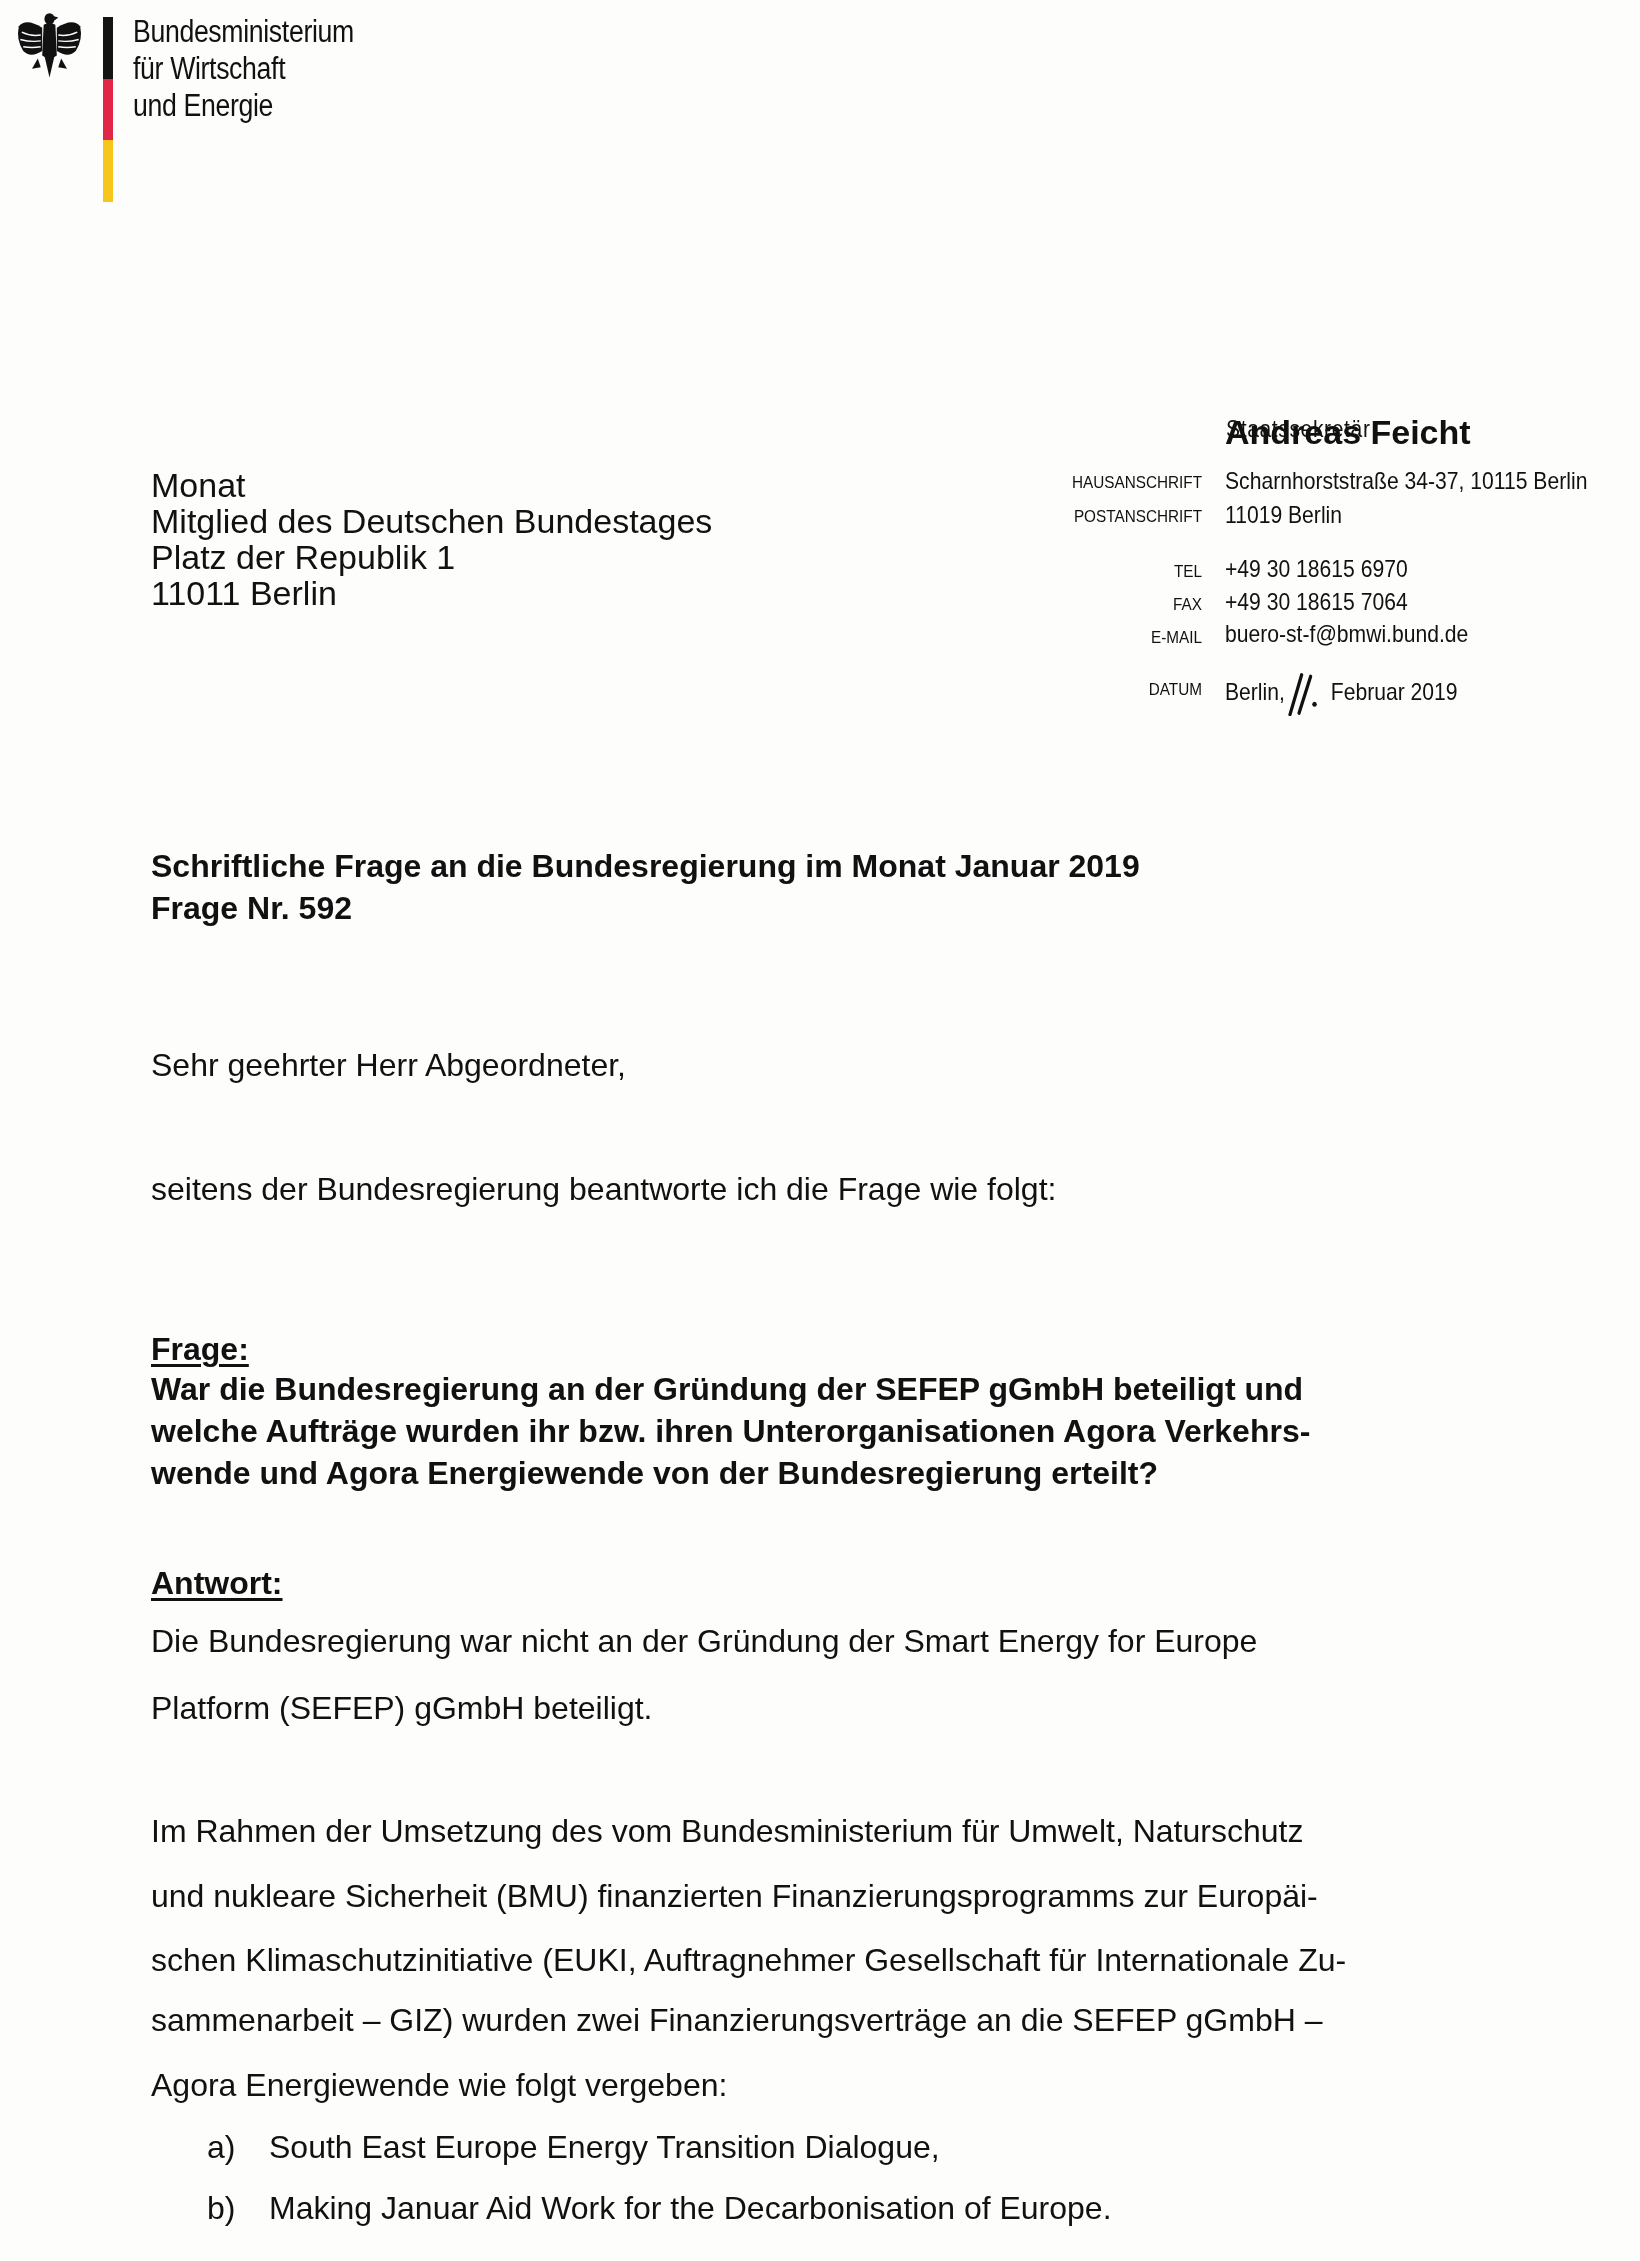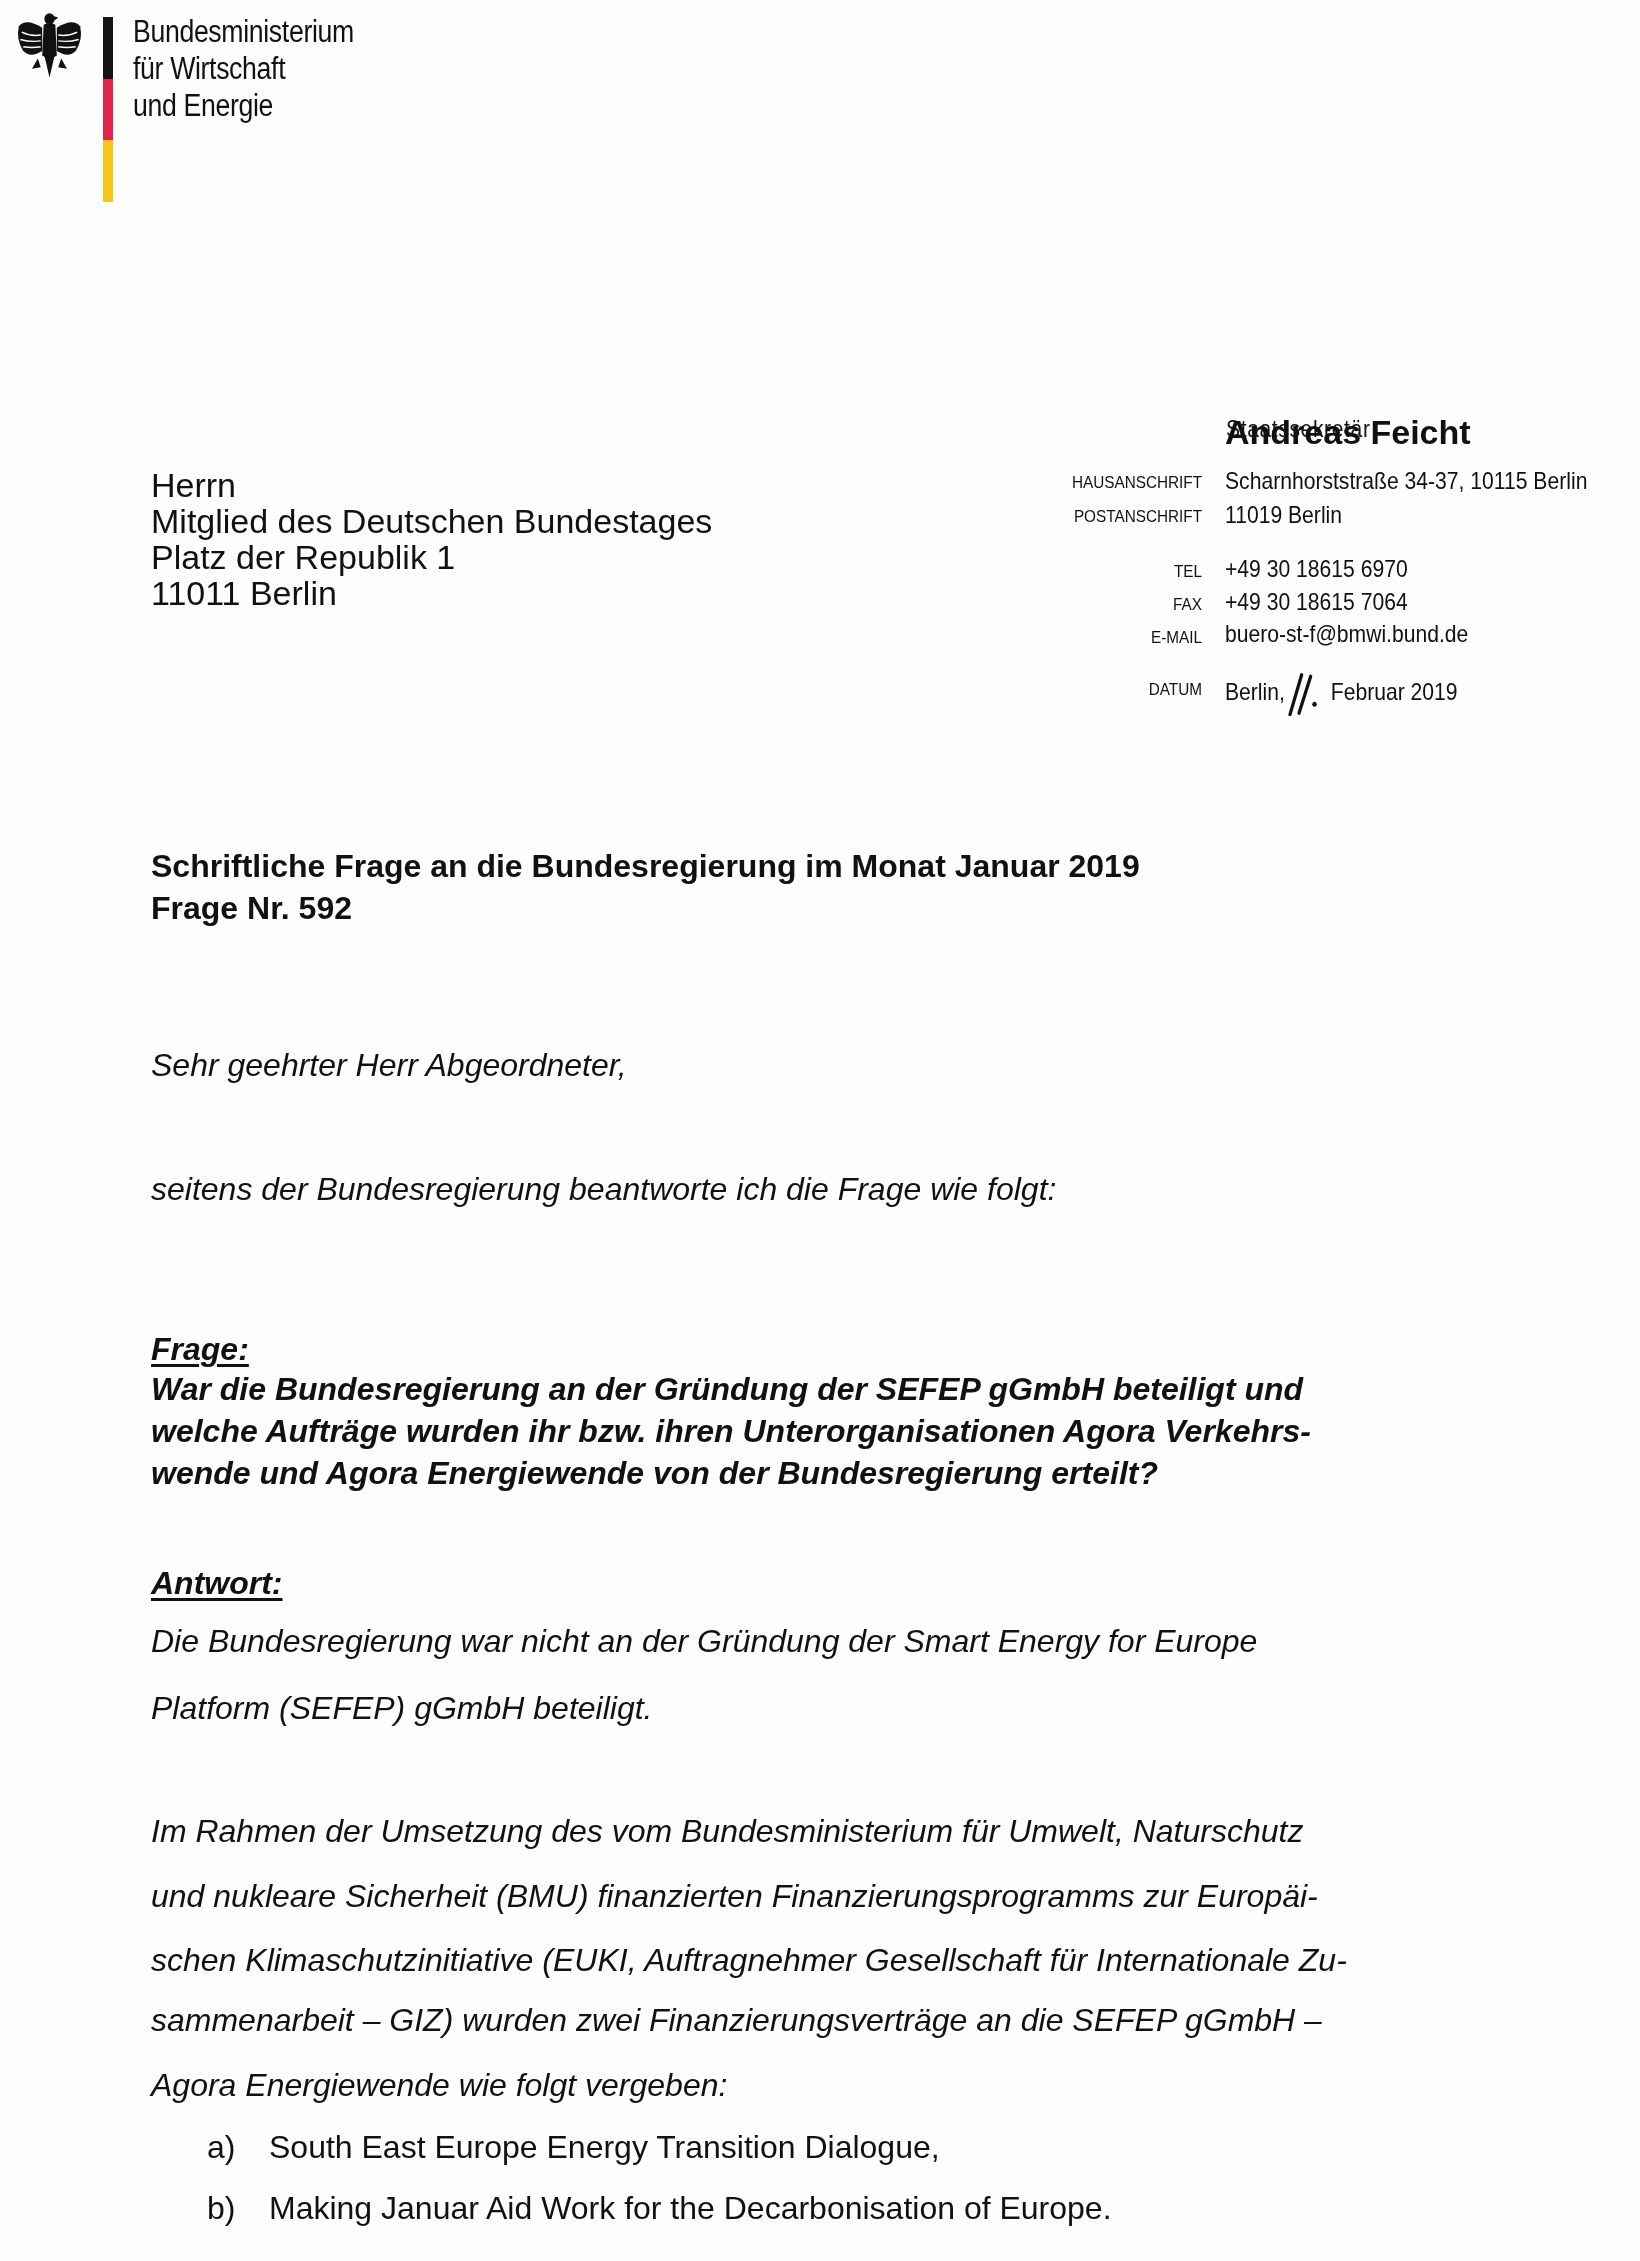--- a/index.html
+++ b/index.html
@@ -26,21 +26,21 @@
     .meta-label { width: 219px; text-align: right; left: 983px; font-size: 17px; transform: scaleX(0.9); transform-origin: right top; }
     .meta-value { left: 1225px; font-size: 24px; transform: scaleX(0.88); transform-origin: left top; }
     .signature { display: inline-block; width: 44px; height: 44px; vertical-align: -16px; margin: 0 1.5px 0 0; }
 
     
     .recipient { left: 151px; top: 467px; font-size: 34px; line-height: 36px; }
     .recipient div { white-space: nowrap; }
 
     
     .heading { left: 151px; font-size: 32px; font-weight: bold; }
-    .body-text { left: 151px; font-size: 32px; font-style: italic; }
+    .body-text { left: 151px; font-size: 32px; }
     .label-u { font-weight: bold; text-decoration: underline; text-decoration-thickness: 2.9px; text-underline-offset: 4.4px; }
     .bold { font-weight: bold; }
     .list-marker { left: 207px; font-size: 32px; }
     .list-text { left: 261px; font-size: 32px; margin-left: 8px; }
   </style>
 </head>
 <body>
 
 <div class="abs eagle">
   <svg viewBox="0 0 100 98" width="73" height="72">
@@ -93,21 +93,21 @@
 <div class="abs meta-label" style="top:680px">DATUM</div>
 <div class="abs meta-value" style="top:672px">
   <span>Berlin,</span><span class="signature"><svg viewBox="0 0 60 60" width="44" height="44">
         <path d="M8 58 L26 4" stroke="#111" stroke-width="5" fill="none" stroke-linecap="round"></path>
         <path d="M22 56 L40 6" stroke="#111" stroke-width="5" fill="none" stroke-linecap="round"></path>
         <circle cx="46" cy="44" r="3.5" fill="#111"></circle>
       </svg></span> <span>Februar 2019</span>
 </div>
 
 <div class="abs recipient">
-  <div>Herrn</div>
+  <div>Monat</div>
   <div>Mitglied des Deutschen Bundestages</div>
   <div>Platz der Republik 1</div>
   <div>11011 Berlin</div>
 </div>
 
 <div class="abs heading" style="top:848px">Schriftliche Frage an die Bundesregierung im Monat Januar 2019</div>
 <div class="abs heading" style="top:890px">Frage Nr. 592</div>
 
 <div class="abs body-text" style="top:1047px">Sehr geehrter Herr Abgeordneter,</div>
 <div class="abs body-text" style="top:1171px">seitens der Bundesregierung beantworte ich die Frage wie folgt:</div>

